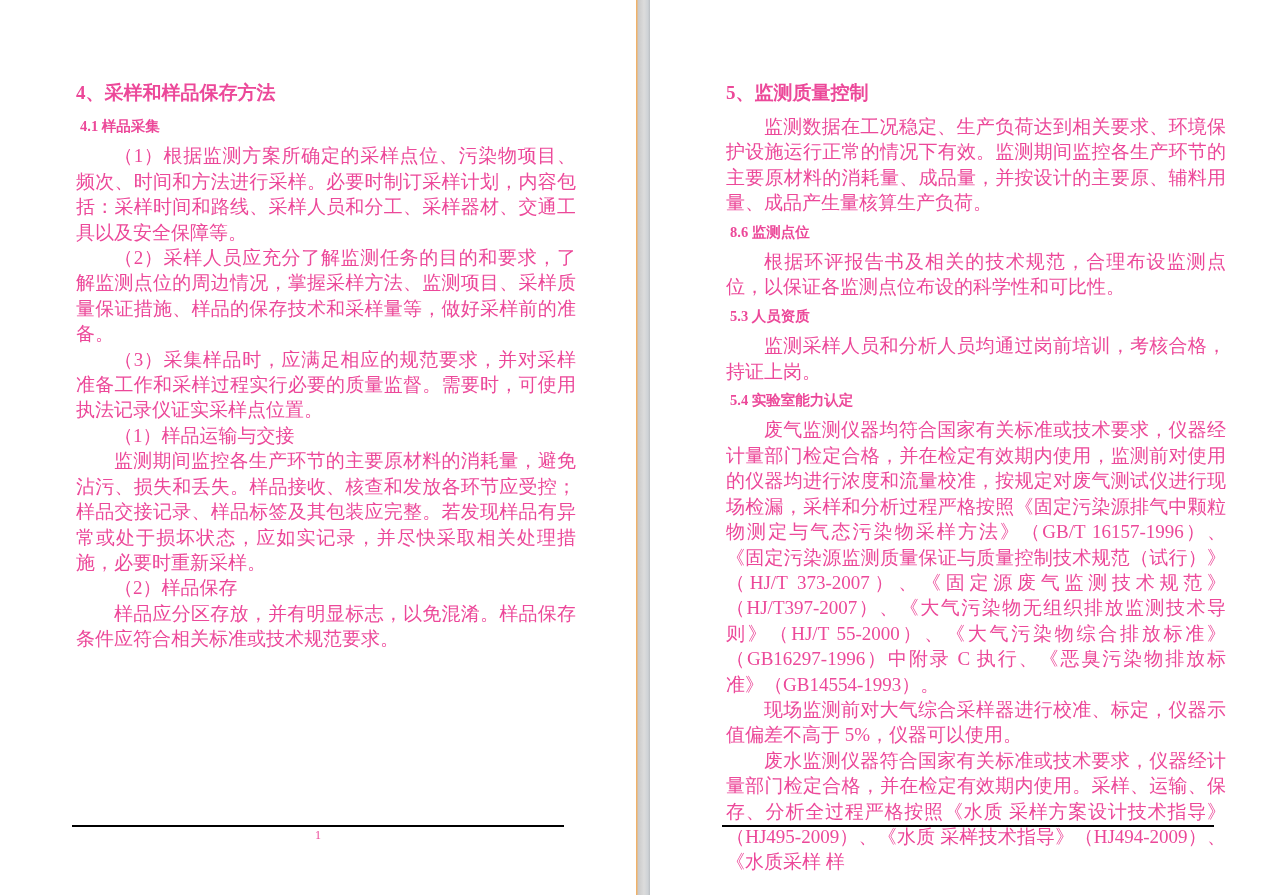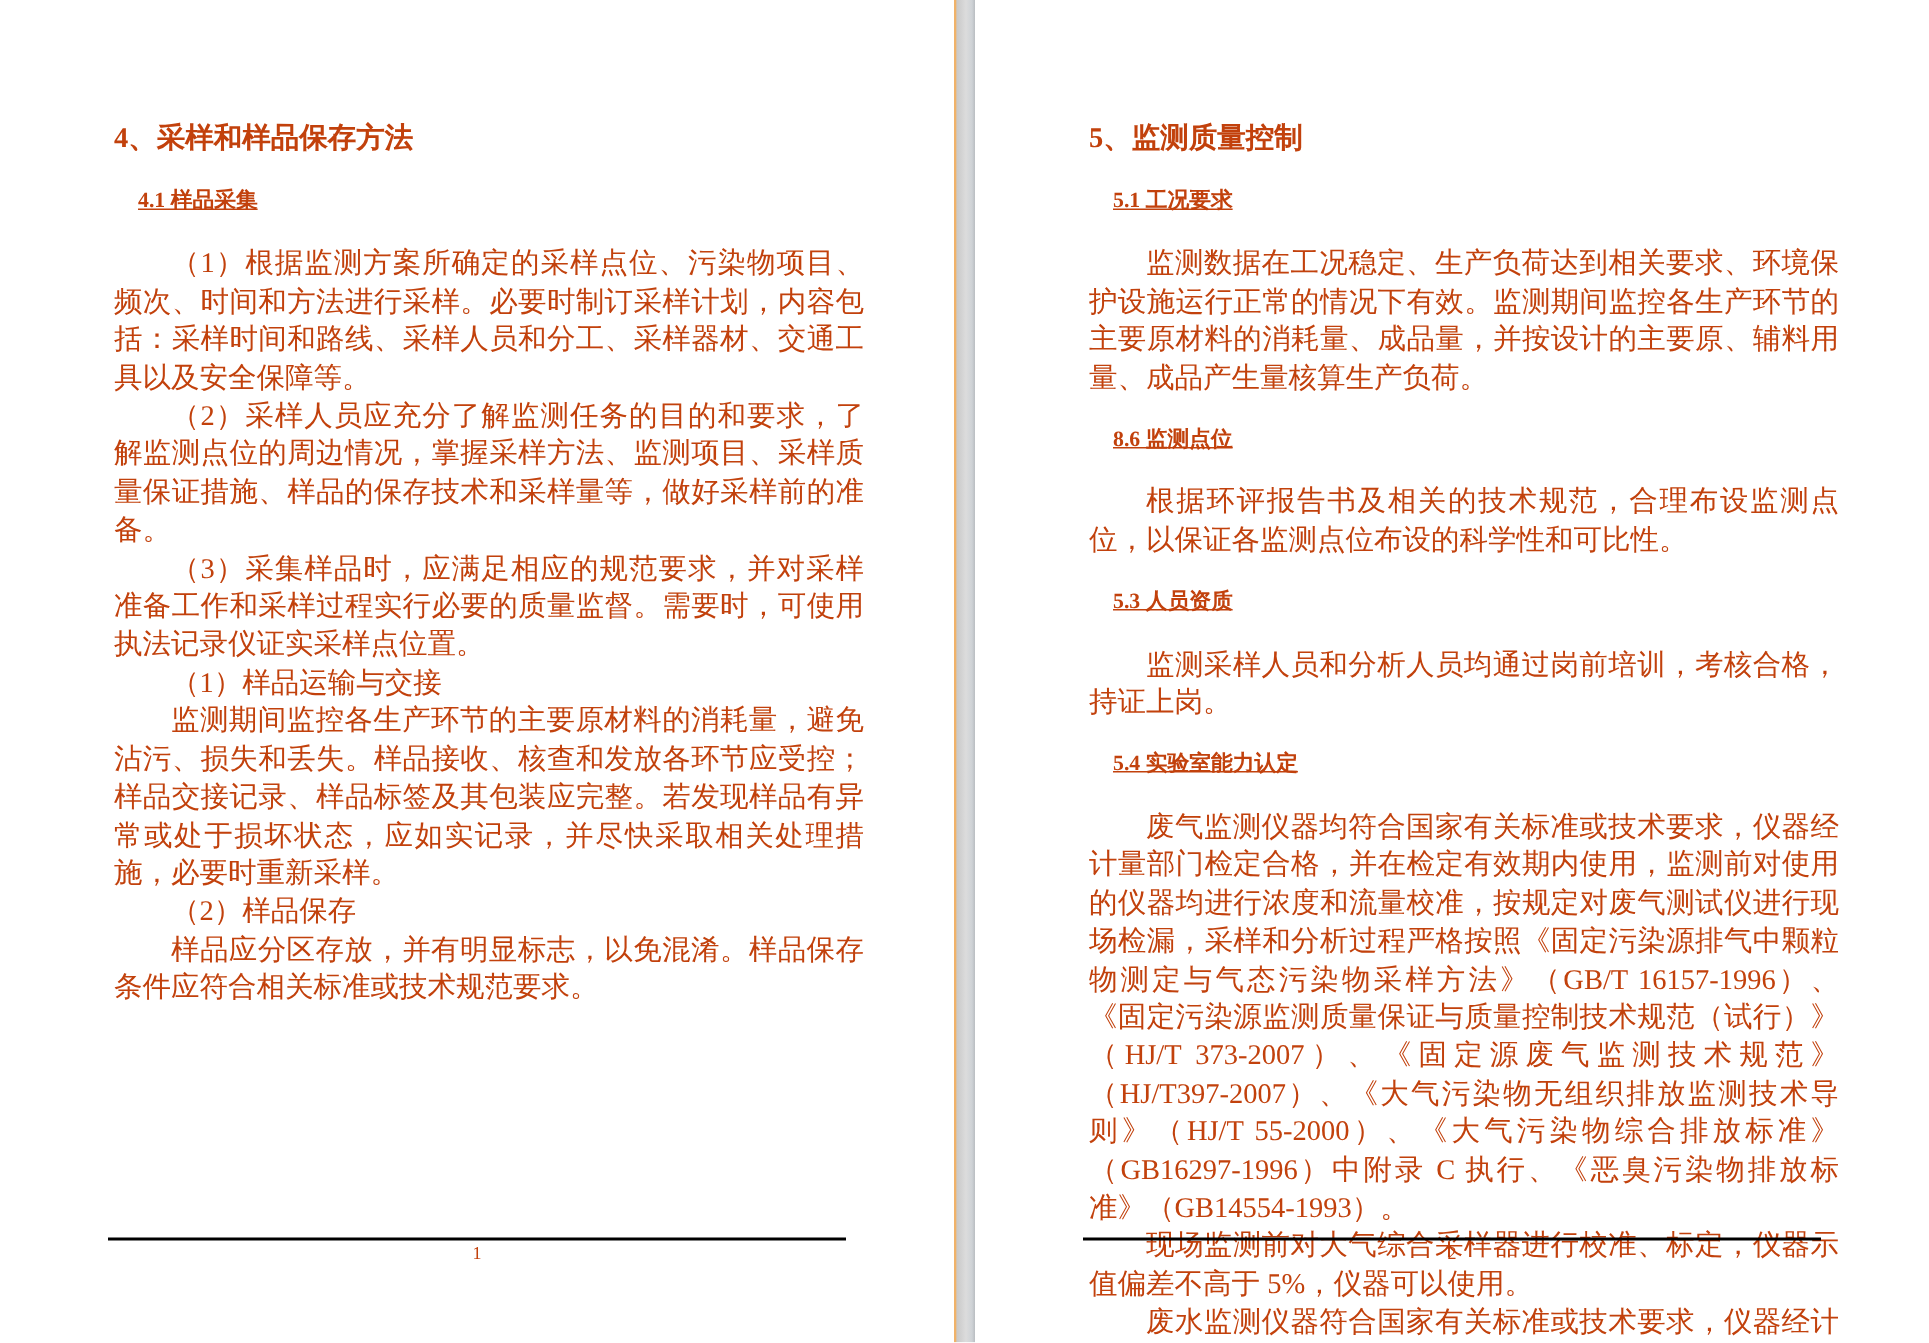--- a/index.html
+++ b/index.html
@@ -6,21 +6,21 @@
     margin: 0; padding: 0;
     background: #ffffff;
   }
   .canvas {
     position: relative;
     width: 1286px;
     height: 895px;
     background: #ffffff;
     overflow: hidden;
     font-family: "Liberation Serif", "DejaVu Serif", serif;
-    color: #c2410c;
+    color: #ec4899;
   }
   .page {
     position: absolute;
     top: 0;
     width: 636px;
     height: 895px;
     background: #ffffff;
     overflow: hidden;
   }
   .page.left  { left: 0; }
@@ -46,22 +46,21 @@
   .doc-title {
     font-size: 19px;
     font-weight: bold;
     line-height: 26px;
     margin: 0 0 8px 0;
   }
   .h2 {
     font-size: 14.5px;
     font-weight: bold;
     line-height: 25.4px;
-    margin: 16px;
-    text-decoration: underline;
+    margin: 4px;
   }
   .para {
     font-size: 19px;
     line-height: 25.4px;
     margin: 0;
     text-align: justify;
     text-indent: 2em;
   }
   .footer-rule {
     position: absolute;
@@ -99,21 +98,20 @@
     </div>
     <div class="footer-rule"></div>
     <div class="page-num">1</div>
   </div>
 
   <div class="page-divider"></div>
 
   <div class="page right">
     <div class="content">
       <h1 class="doc-title">5、监测质量控制</h1>
-      <h2 class="h2">5.1 工况要求</h2>
       <p class="para">监测数据在工况稳定、生产负荷达到相关要求、环境保护设施运行正常的情况下有效。监测期间监控各生产环节的主要原材料的消耗量、成品量，并按设计的主要原、辅料用量、成品产生量核算生产负荷。</p>
       <h2 class="h2">8.6 监测点位</h2>
       <p class="para">根据环评报告书及相关的技术规范，合理布设监测点位，以保证各监测点位布设的科学性和可比性。</p>
       <h2 class="h2">5.3 人员资质</h2>
       <p class="para">监测采样人员和分析人员均通过岗前培训，考核合格，持证上岗。</p>
       <h2 class="h2">5.4 实验室能力认定</h2>
       <p class="para">废气监测仪器均符合国家有关标准或技术要求，仪器经计量部门检定合格，并在检定有效期内使用，监测前对使用的仪器均进行浓度和流量校准，按规定对废气测试仪进行现场检漏，采样和分析过程严格按照《固定污染源排气中颗粒物测定与气态污染物采样方法》（GB/T 16157-1996）、《固定污染源监测质量保证与质量控制技术规范（试行）》（HJ/T 373-2007）、《固定源废气监测技术规范》（HJ/T397-2007）、《大气污染物无组织排放监测技术导则》（HJ/T 55-2000）、《大气污染物综合排放标准》（GB16297-1996）中附录 C 执行、《恶臭污染物排放标准》（GB14554-1993）。</p>
       <p class="para">现场监测前对大气综合采样器进行校准、标定，仪器示值偏差不高于 5%，仪器可以使用。</p>
       <p class="para">废水监测仪器符合国家有关标准或技术要求，仪器经计量部门检定合格，并在检定有效期内使用。采样、运输、保存、分析全过程严格按照《水质 采样方案设计技术指导》（HJ495-2009）、《水质 采样技术指导》（HJ494-2009）、《水质采样 样</p>
     </div>

